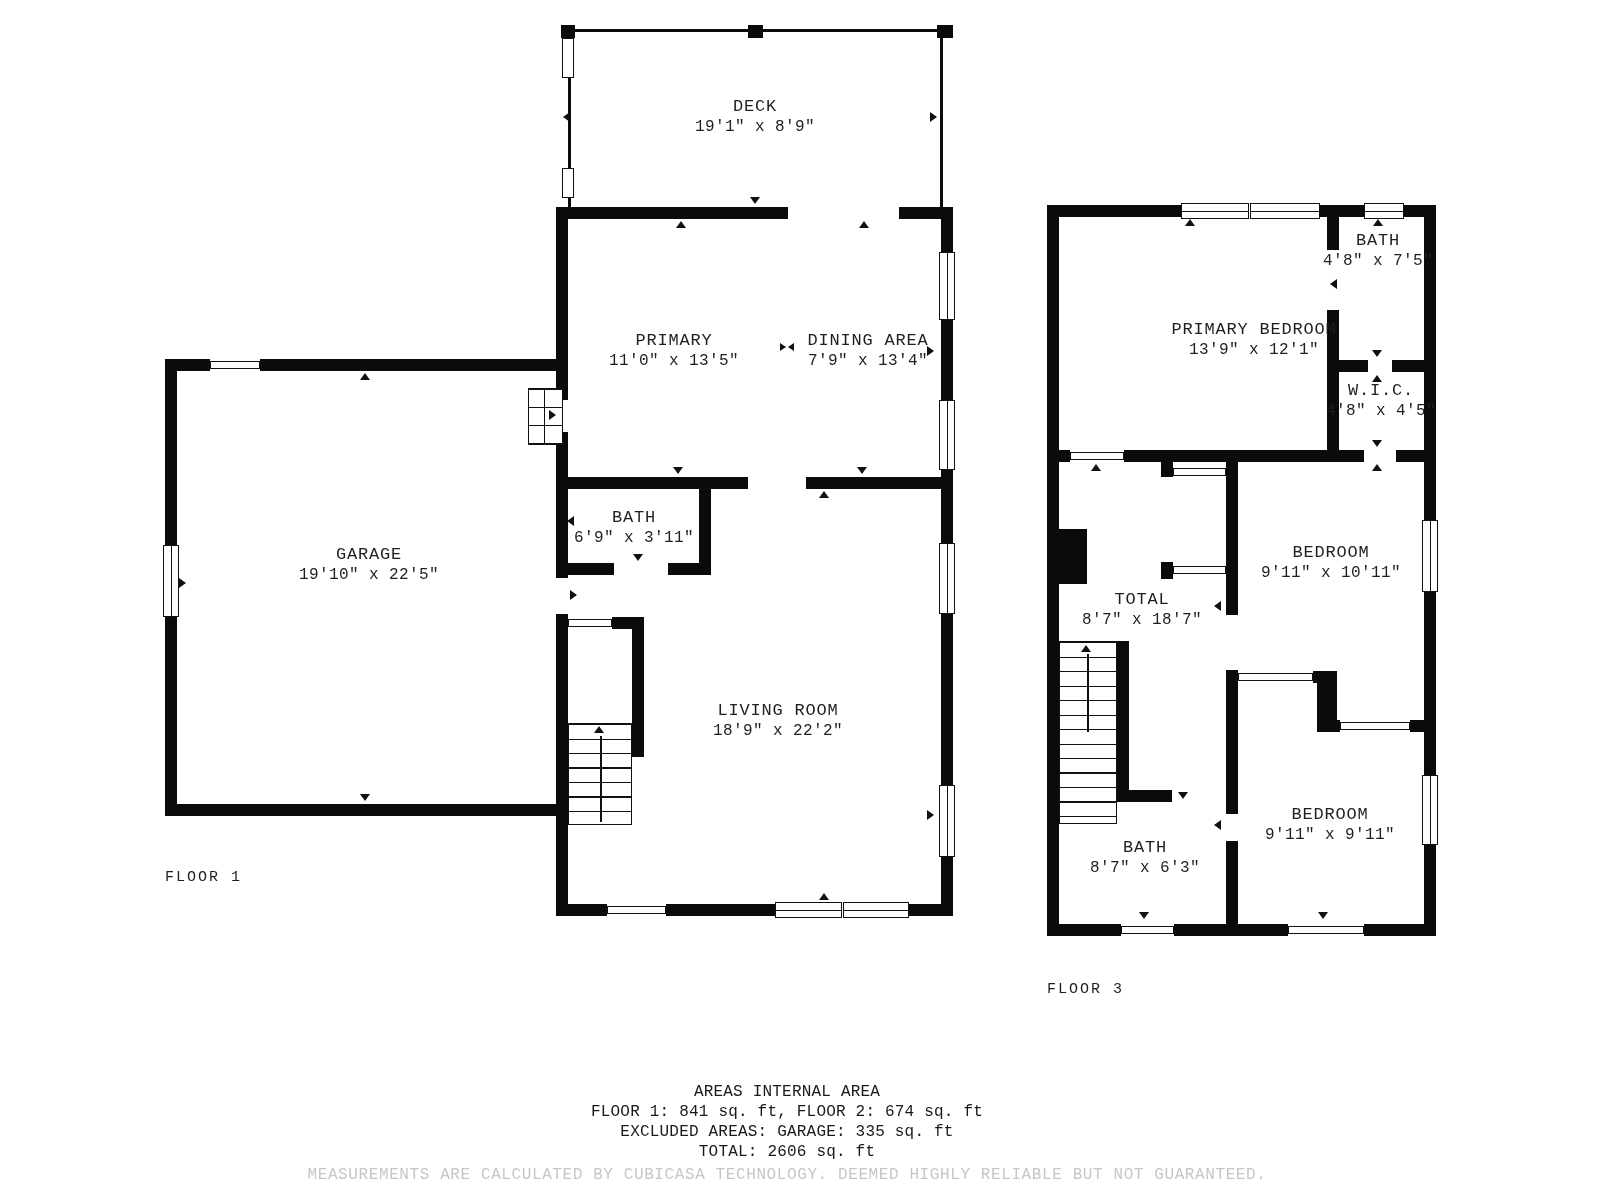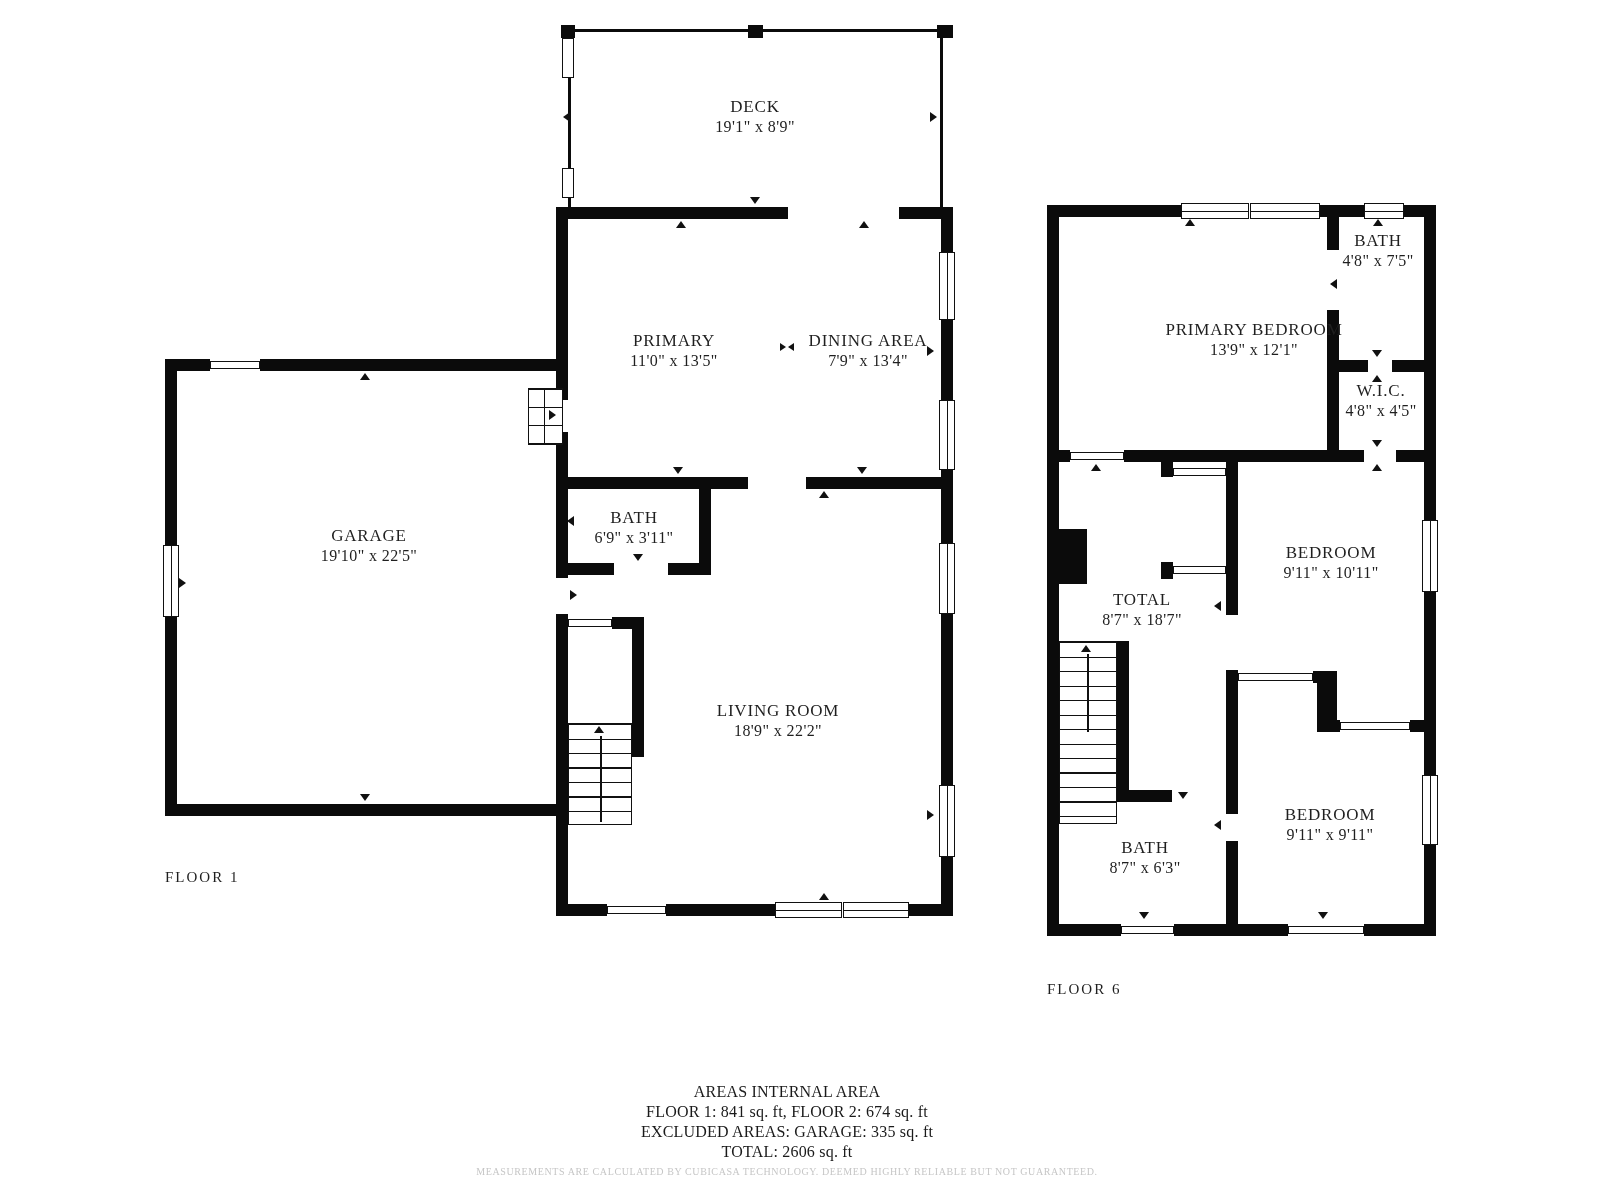--- a/index.html
+++ b/index.html
@@ -1,17 +1,17 @@
 <!DOCTYPE html>
 <html><head>
 <meta charset="utf-8">
 <style>
   html,body{margin:0;padding:0;background:#fff;}
   .plan{position:relative;width:1600px;height:1200px;background:#ffffff;overflow:hidden;
-        font-family:Liberation Serif, serif;}
+        font-family:Liberation Mono, monospace;}
   .w{position:absolute;display:block;background:#0b0b0b;}
   .win{position:absolute;display:block;background:#ffffff;border:1px solid #111;box-sizing:border-box;}
   .wv::after{content:"";position:absolute;left:50%;top:0;bottom:0;width:1px;background:#111;}
   .wh::after{content:"";position:absolute;top:50%;left:0;right:0;height:1px;background:#111;}
   .dp{position:absolute;display:block;background:#ffffff;border:1px solid #111;box-sizing:border-box;}
   .t{position:absolute;display:block;width:0;height:0;}
   .tu{border-left:5px solid transparent;border-right:5px solid transparent;border-bottom:7px solid #111;}
   .td{border-left:5px solid transparent;border-right:5px solid transparent;border-top:7px solid #111;}
   .tl{border-top:5px solid transparent;border-bottom:5px solid transparent;border-right:7px solid #111;}
   .tr{border-top:5px solid transparent;border-bottom:5px solid transparent;border-left:7px solid #111;}
@@ -23,21 +23,21 @@
   .ministeps{position:absolute;display:block;background-color:#fff;border:1px solid #111;box-sizing:border-box;
      background-image:
        linear-gradient(to right,transparent calc(50% - 1px),#111 calc(50% - 1px),#111 calc(50% + 0px),transparent calc(50% + 0px)),
        repeating-linear-gradient(to bottom,#111 0,#111 1px,transparent 1px,transparent 18px);}
   .rl{position:absolute;transform:translate(-50%,-50%);text-align:center;color:#1f1f1f;white-space:nowrap;}
   .rn{font-size:17px;letter-spacing:0.8px;line-height:20px;}
   .rd{font-size:16px;letter-spacing:0.4px;line-height:20px;}
   .floortag{position:absolute;font-size:15px;letter-spacing:2px;color:#1f1f1f;white-space:nowrap;}
   .footer{position:absolute;left:287px;top:1083px;width:1000px;text-align:center;color:#1a1a1a;}
   .fl{position:absolute;left:0;right:0;font-size:16px;letter-spacing:0.2px;white-space:nowrap;}
-  .fl.disc{font-size:10px;letter-spacing:0.6px;color:#c6c6c6;}
+  .fl.disc{font-size:16px;letter-spacing:0.6px;color:#c6c6c6;}
 </style>
 </head>
 <body>
 
 <div class="plan">
 
   <i class="w" style="left:568px;top:29px;width:375px;height:3px"></i>
   <i class="w" style="left:568px;top:29px;width:3px;height:178px"></i>
   <i class="w" style="left:940px;top:29px;width:3px;height:178px"></i>
   <i class="w" style="left:561px;top:25px;width:14px;height:13px"></i>
@@ -191,21 +191,21 @@
     <div class="rd">19'1" x 8'9"</div>
   </div>
   <div class="rl" style="left:674px;top:351px">
     <div class="rn">PRIMARY</div>
     <div class="rd">11'0" x 13'5"</div>
   </div>
   <div class="rl" style="left:868px;top:351px">
     <div class="rn">DINING AREA</div>
     <div class="rd">7'9" x 13'4"</div>
   </div>
-  <div class="rl" style="left:369px;top:546px">
+  <div class="rl" style="left:369px;top:565px">
     <div class="rn">GARAGE</div>
     <div class="rd">19'10" x 22'5"</div>
   </div>
   <div class="rl" style="left:634px;top:528px">
     <div class="rn">BATH</div>
     <div class="rd">6'9" x 3'11"</div>
   </div>
   <div class="rl" style="left:778px;top:721px">
     <div class="rn">LIVING ROOM</div>
     <div class="rd">18'9" x 22'2"</div>
@@ -233,21 +233,21 @@
   <div class="rl" style="left:1145px;top:858px">
     <div class="rn">BATH</div>
     <div class="rd">8'7" x 6'3"</div>
   </div>
   <div class="rl" style="left:1330px;top:825px">
     <div class="rn">BEDROOM</div>
     <div class="rd">9'11" x 9'11"</div>
   </div>
 
   <div class="floortag" style="left:165px;top:869px">FLOOR 1</div>
-  <div class="floortag" style="left:1047px;top:981px">FLOOR 6</div>
+  <div class="floortag" style="left:1047px;top:981px">FLOOR 3</div>
 
   <div class="footer">
     <div class="fl" style="top:0px">AREAS INTERNAL AREA</div>
     <div class="fl" style="top:20px">FLOOR 1: 841 sq. ft, FLOOR 2: 674 sq. ft</div>
     <div class="fl" style="top:40px">EXCLUDED AREAS: GARAGE: 335 sq. ft</div>
     <div class="fl" style="top:60px">TOTAL: 2606 sq. ft</div>
     <div class="fl disc" style="top:83px">MEASUREMENTS ARE CALCULATED BY CUBICASA TECHNOLOGY. DEEMED HIGHLY RELIABLE BUT NOT GUARANTEED.</div>
   </div>
 
 </div>

